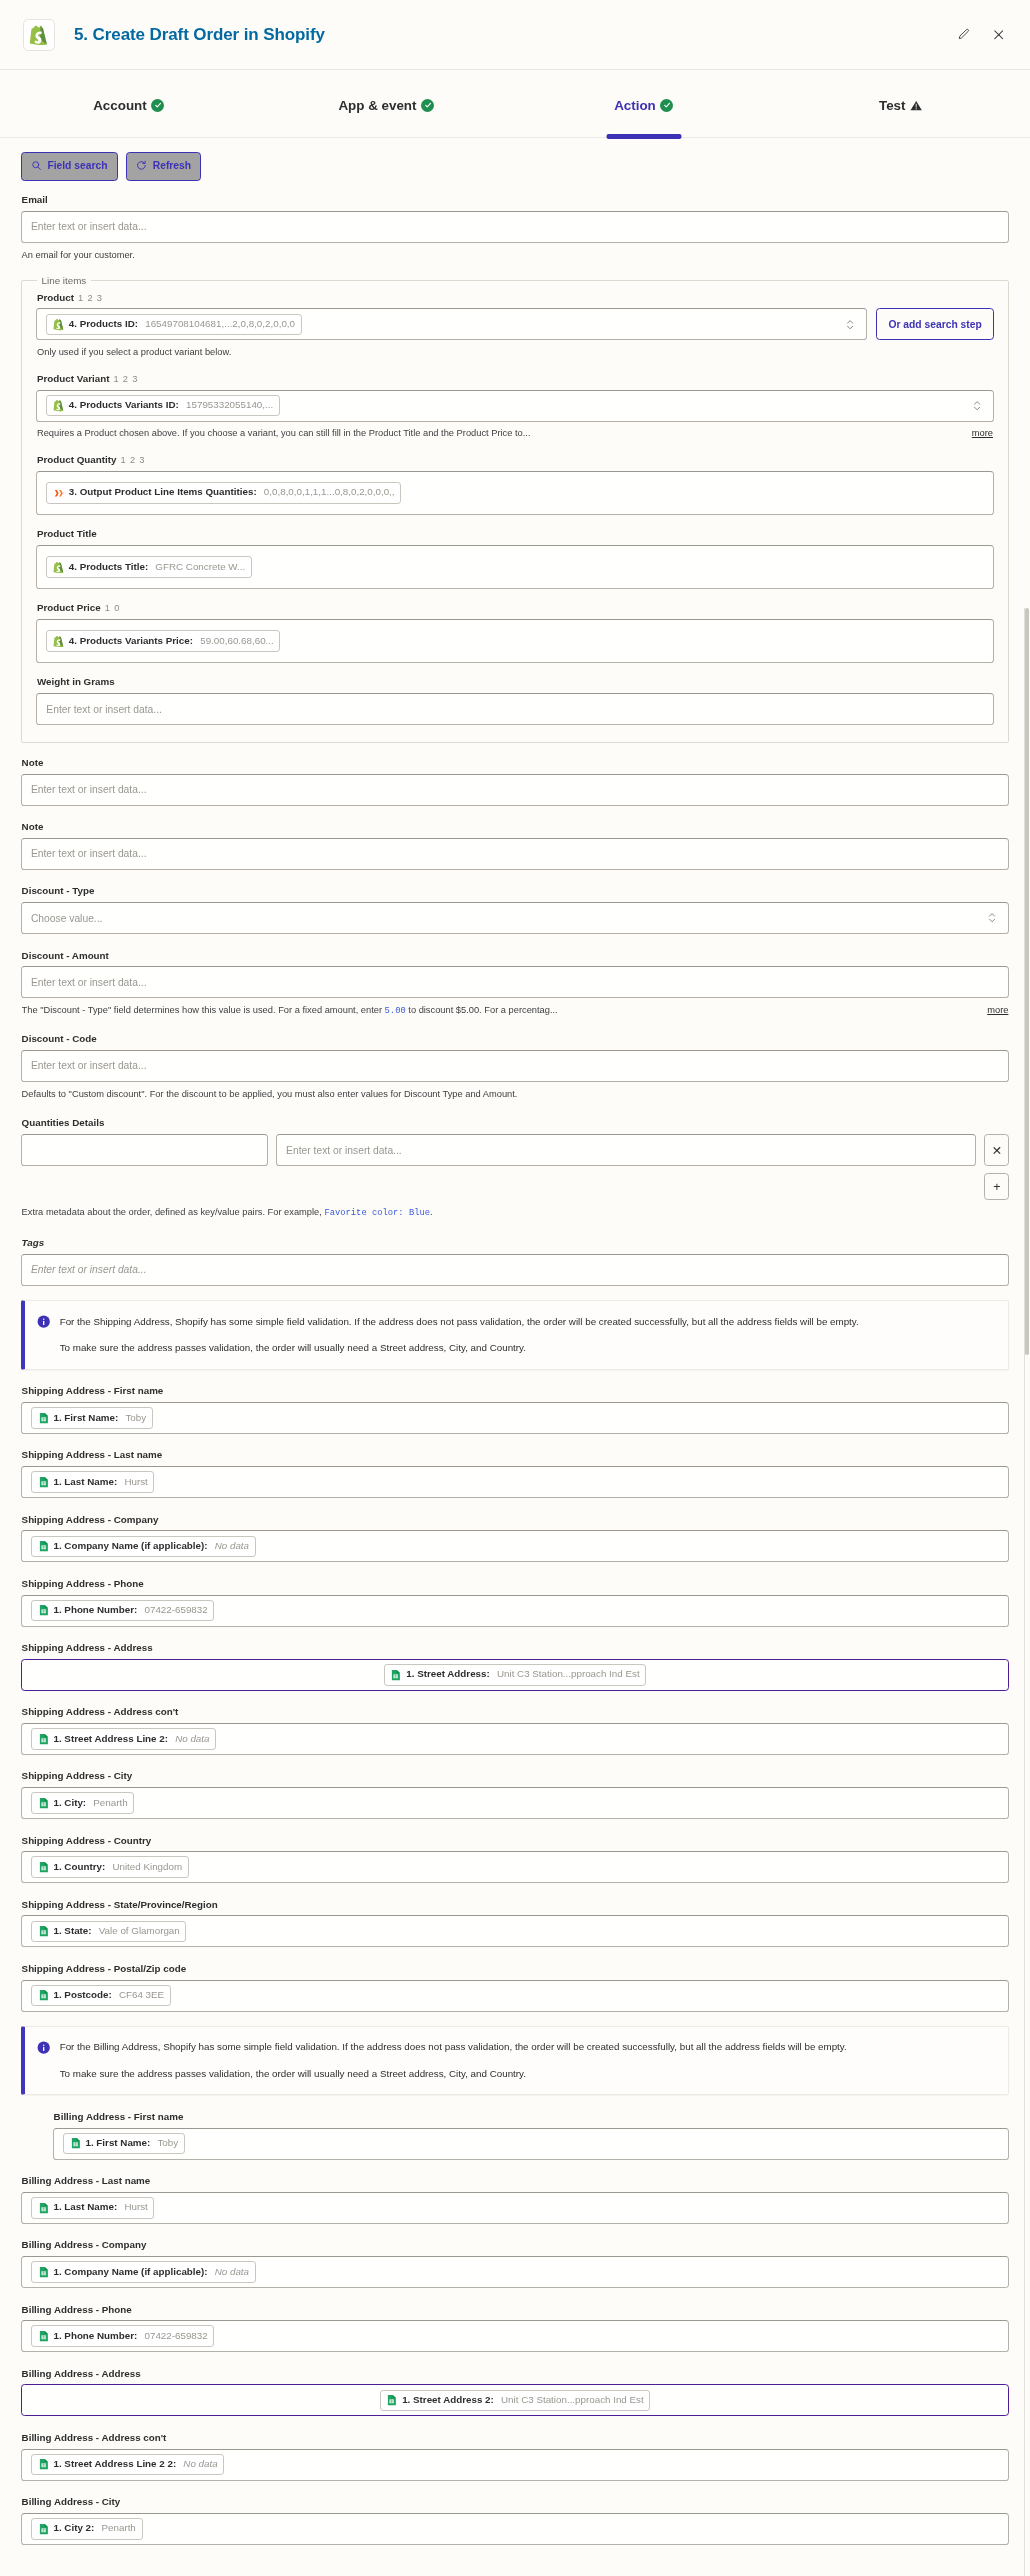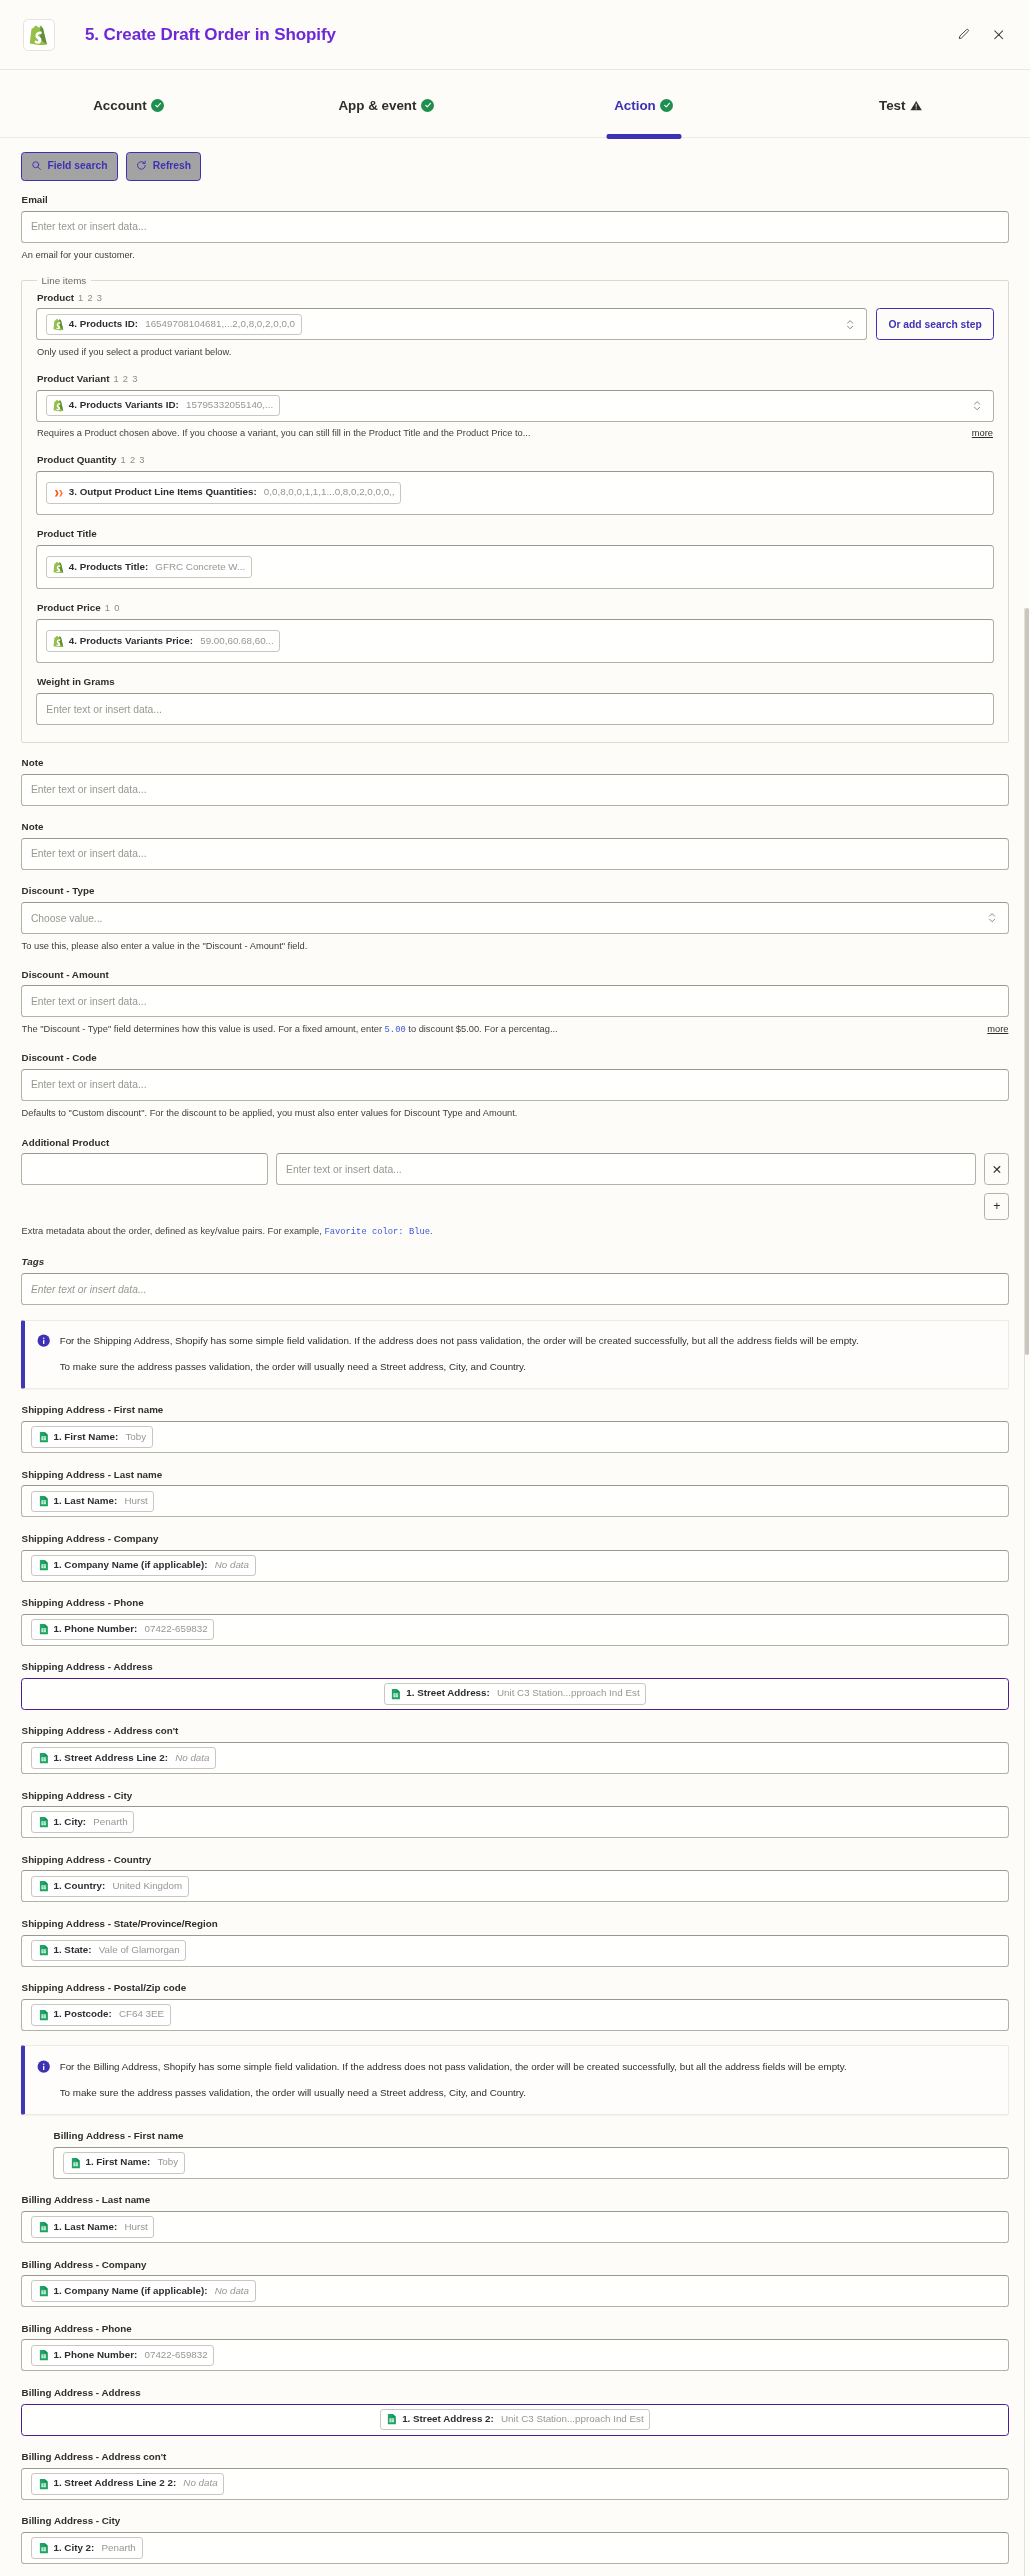--- a/index.html
+++ b/index.html
@@ -21,22 +21,22 @@
     background:#fdfcf8;
   }
   .hdr-app-icon {
     width:32px; height:32px; border-radius:5.2px;
     border:0.5px solid #e6e3dc; background:#ffffff;
     display:flex; align-items:center; justify-content:center;
     flex:0 0 auto;
   }
   .shopify-bag { display:block; }
   .hdr-title {
-    margin-left:30px; font-size:17px; font-weight:700;
-    letter-spacing:-0.1px; color:#6d28d9; flex:1 1 auto;
+    margin-left:19px; font-size:17px; font-weight:700;
+    letter-spacing:-0.1px; color:#0369a1; flex:1 1 auto;
   }
   .hdr-actions { display:flex; align-items:center; gap:17.5px; }
   .hdr-icon-btn {
     width:17.5px; height:17.5px; display:flex; align-items:center; justify-content:center;
     color:#44464a; cursor:pointer; background:none; border:none; padding:0;
   }
 
   
   .tabs-wrap { position:relative; border-bottom:1.5px solid #ecebe6; background:#fdfcf8; }
   .tabs { display:flex; align-items:stretch; }
@@ -398,21 +398,20 @@
       <div class="flabel">Discount - Type</div>
       <div class="input">
         <span class="ph">Choose value...</span>
         <span class="stepper">
           <svg width="8.2" height="13.4" viewBox="0 0 16 26" fill="none" stroke="currentColor" stroke-width="1.7" stroke-linecap="round" stroke-linejoin="round">
               <path d="M3 10l5-5 5 5"></path>
               <path d="M3 16l5 5 5-5"></path>
             </svg>
         </span>
       </div>
-      <div class="helper">To use this, please also enter a value in the "Discount - Amount" field.</div>
     </div>
 
     <div class="field" style="margin-top:15.5px;">
       <div class="flabel">Discount - Amount</div>
       <div class="input">
         <span class="ph">Enter text or insert data...</span>
       </div>
       <div class="helper helper-row">
         <span class="truncate"><span>The "Discount - Type" field determines how this value is used. For a fixed amount, enter </span><span class="code">5.00</span><span> to discount $5.00. For a percentag...</span></span>
         <span class="more">more</span>
@@ -421,21 +420,21 @@
 
     <div class="field" style="margin-top:15.5px;">
       <div class="flabel">Discount - Code</div>
       <div class="input">
         <span class="ph">Enter text or insert data...</span>
       </div>
       <div class="helper">Defaults to "Custom discount". For the discount to be applied, you must also enter values for Discount Type and Amount.</div>
     </div>
 
     <div class="field" style="margin-top:16.5px;">
-      <div class="flabel">Additional Product</div>
+      <div class="flabel">Quantities Details</div>
       <div class="kv-row">
         <div class="input kv-key"></div>
         <div class="input kv-val">
           <span class="ph">Enter text or insert data...</span>
         </div>
         <button class="sq-btn">✕</button>
       </div>
       <div class="add-row">
         <button class="sq-btn add">+</button>
       </div>

